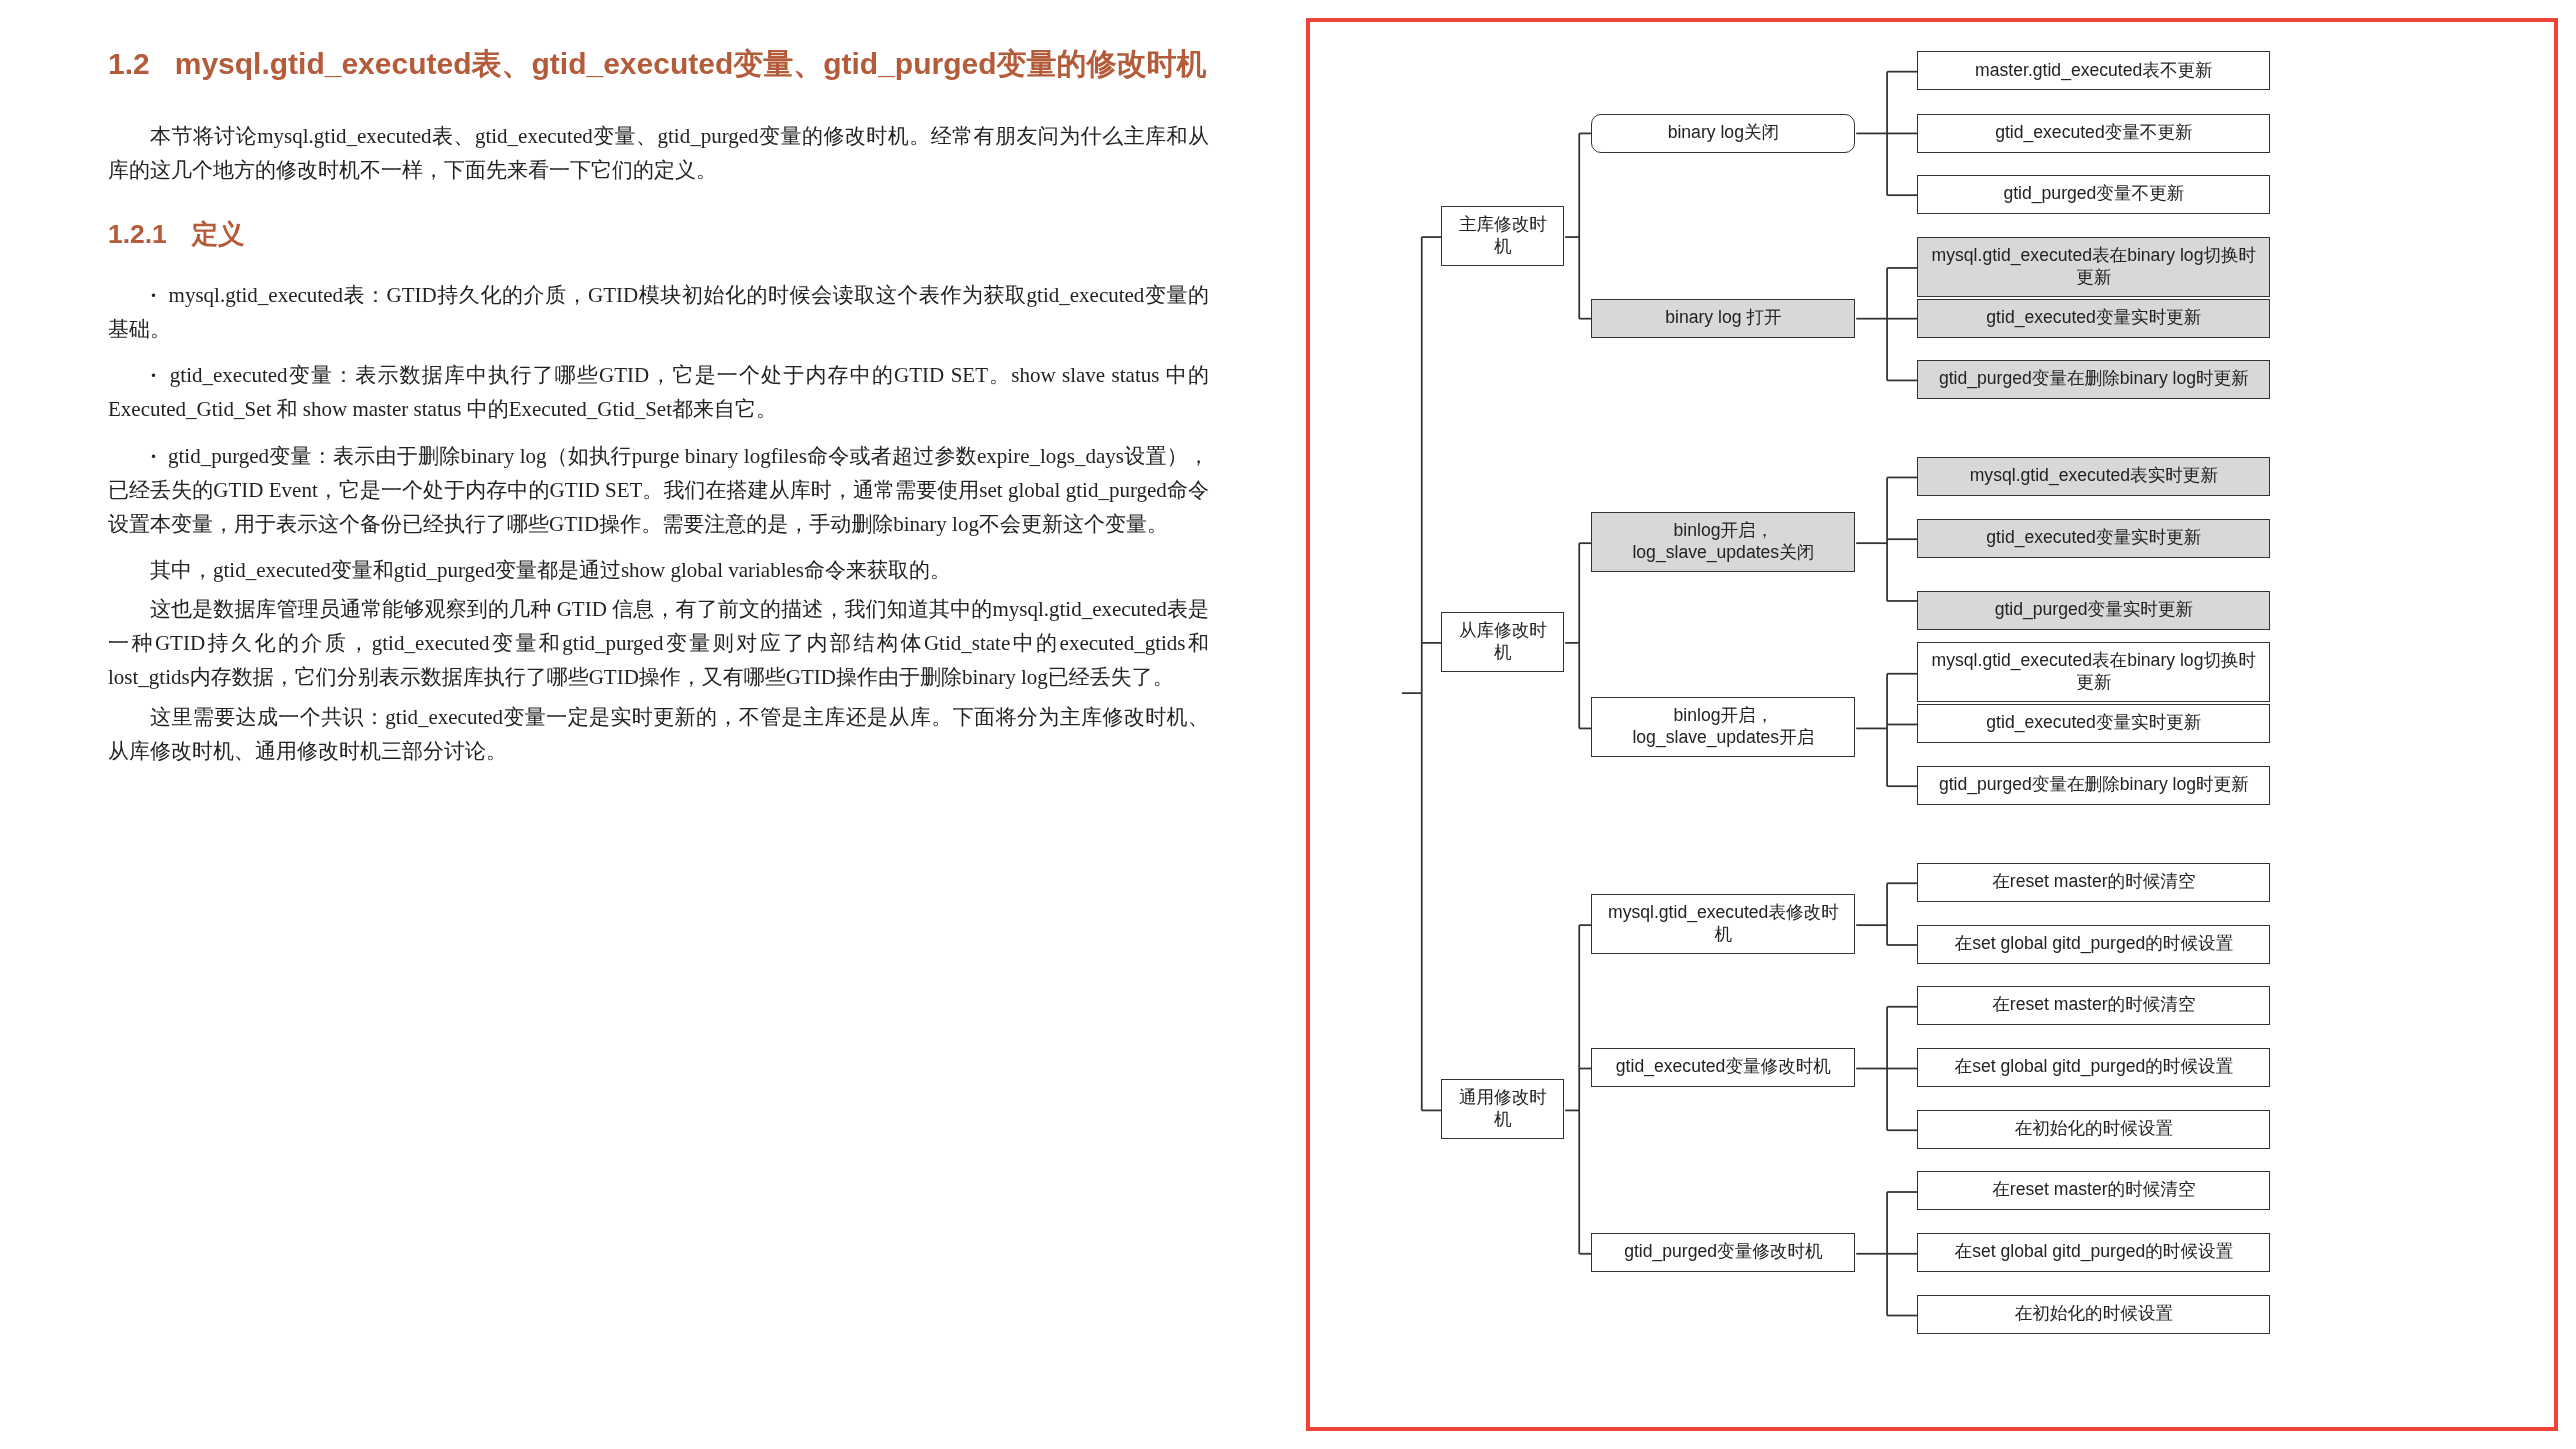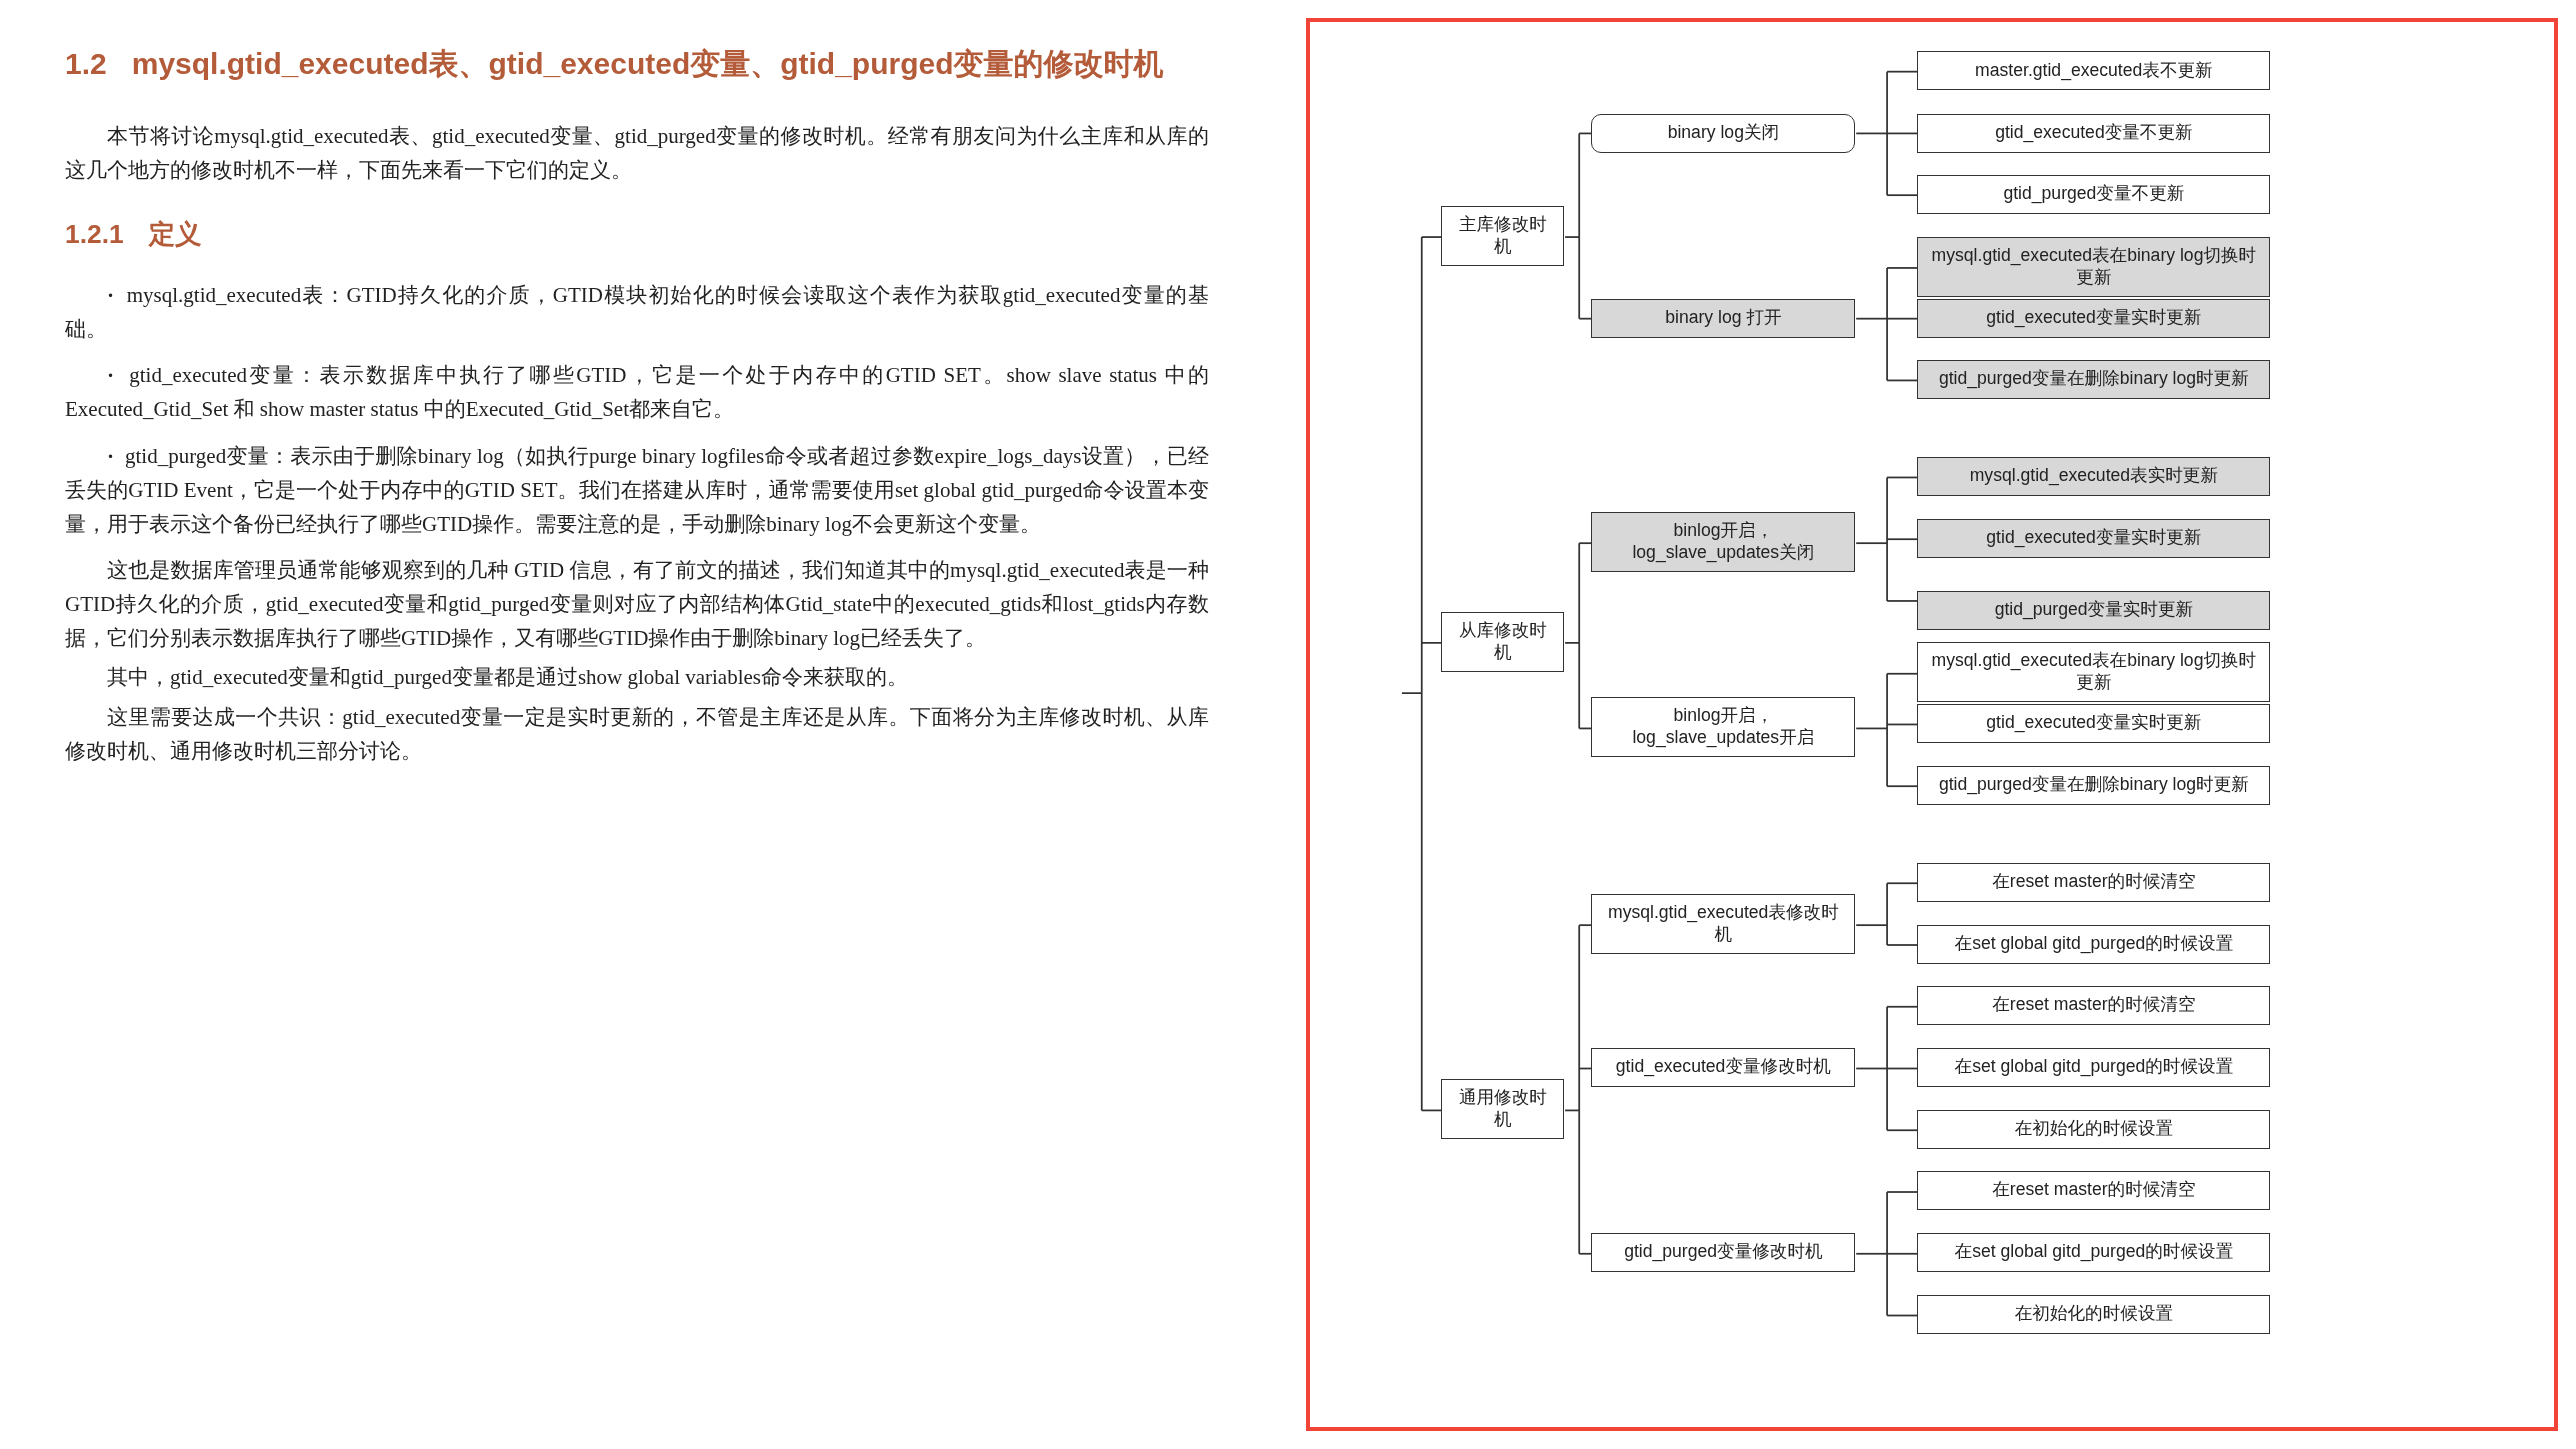--- a/index.html
+++ b/index.html
@@ -1,17 +1,17 @@
 <!DOCTYPE html>
 <html style="font-size:14px"><head>
 <meta charset="utf-8">
 <style>
 * { margin: 0; padding: 0; box-sizing: border-box; }
 body { background: #fff; width: 2576px; height: 1449px; display: flex; font-family: "Songti SC", "SimSun", serif; }
-.left-pane { width: 50%; height: 100%; padding: 44px 79px 44px 65px; }
+.left-pane { width: 50%; height: 100%; padding: 44px 79px 44px 108px; }
 .right-pane { width: 50%; height: 100%; padding: 17.6px; }
 .figure-frame { border: 4.4px solid #f14438; width: 100%; height: 100%; padding: 21px 26.4px 21px 8.8px; position: relative; }
 
 h2.section-title { color: #b45b39; font-size: 30px; font-weight: bold; margin-bottom: 34px; line-height: 1.35; font-family: "Heiti SC", "SimHei", sans-serif; }
 .section-title .num { margin-right: 25px; }
 p.body { font-size: 21px; color: #222; line-height: 1.62; text-indent: 2em; margin-bottom: 5.3px; text-align: justify; }
 h3.subsection-title { color: #b45b39; font-size: 26.4px; font-weight: bold; margin: 30px 0 26.4px 0; font-family: "Heiti SC", "SimHei", sans-serif; }
 .subsection-title .num { margin-right: 25px; }
 p.bullet { font-size: 21px; color: #222; line-height: 1.62; margin-bottom: 12.3px; text-align: justify; text-indent: 2em; }
 .bullet .dot { font-weight: bold; }
@@ -30,22 +30,22 @@
   <h2 class="section-title">
     <span class="num">1.2</span><span>mysql.gtid_executed表、gtid_executed变量、gtid_purged变量的修改时机</span>
   </h2>
   <p class="body">本节将讨论mysql.gtid_executed表、gtid_executed变量、gtid_purged变量的修改时机。经常有朋友问为什么主库和从库的这几个地方的修改时机不一样，下面先来看一下它们的定义。</p>
   <h3 class="subsection-title">
     <span class="num">1.2.1</span><span>定义</span>
   </h3>
   <p class="bullet"><span class="dot">·&nbsp;&nbsp;</span><span class="term">mysql.gtid_executed表：</span><span>GTID持久化的介质，GTID模块初始化的时候会读取这个表作为获取gtid_executed变量的基础。</span></p>
   <p class="bullet"><span class="dot">·&nbsp;&nbsp;</span><span class="term">gtid_executed变量：</span><span>表示数据库中执行了哪些GTID，它是一个处于内存中的GTID SET。show slave status 中的 Executed_Gtid_Set 和 show master status 中的Executed_Gtid_Set都来自它。</span></p>
   <p class="bullet"><span class="dot">·&nbsp;&nbsp;</span><span class="term">gtid_purged变量：</span><span>表示由于删除binary log（如执行purge binary logfiles命令或者超过参数expire_logs_days设置），已经丢失的GTID Event，它是一个处于内存中的GTID SET。我们在搭建从库时，通常需要使用set global gtid_purged命令设置本变量，用于表示这个备份已经执行了哪些GTID操作。需要注意的是，手动删除binary log不会更新这个变量。</span></p>
+  <p class="body">其中，gtid_executed变量和gtid_purged变量都是通过show global variables命令来获取的。</p>
   <p class="body">这也是数据库管理员通常能够观察到的几种 GTID 信息，有了前文的描述，我们知道其中的mysql.gtid_executed表是一种GTID持久化的介质，gtid_executed变量和gtid_purged变量则对应了内部结构体Gtid_state中的executed_gtids和lost_gtids内存数据，它们分别表示数据库执行了哪些GTID操作，又有哪些GTID操作由于删除binary log已经丢失了。</p>
-  <p class="body">其中，gtid_executed变量和gtid_purged变量都是通过show global variables命令来获取的。</p>
   <p class="body">这里需要达成一个共识：gtid_executed变量一定是实时更新的，不管是主库还是从库。下面将分为主库修改时机、从库修改时机、通用修改时机三部分讨论。</p>
 </div>
 
 <div class="right-pane">
   <div class="figure-frame">
     <div class="tree" id="tree">
       <svg class="conn" id="conn" viewBox="0 0 1371 1546">
           <path d="M 95 737 Q 108.5 737 117.5 737" fill="none" stroke="#333" stroke-width="2"></path>
           <path d="M 117.5 220 Q 117.5 737 117.5 1210" fill="none" stroke="#333" stroke-width="2"></path>
           <path d="M 117.5 220 Q 128.75 220 140 220" fill="none" stroke="#333" stroke-width="2"></path>

